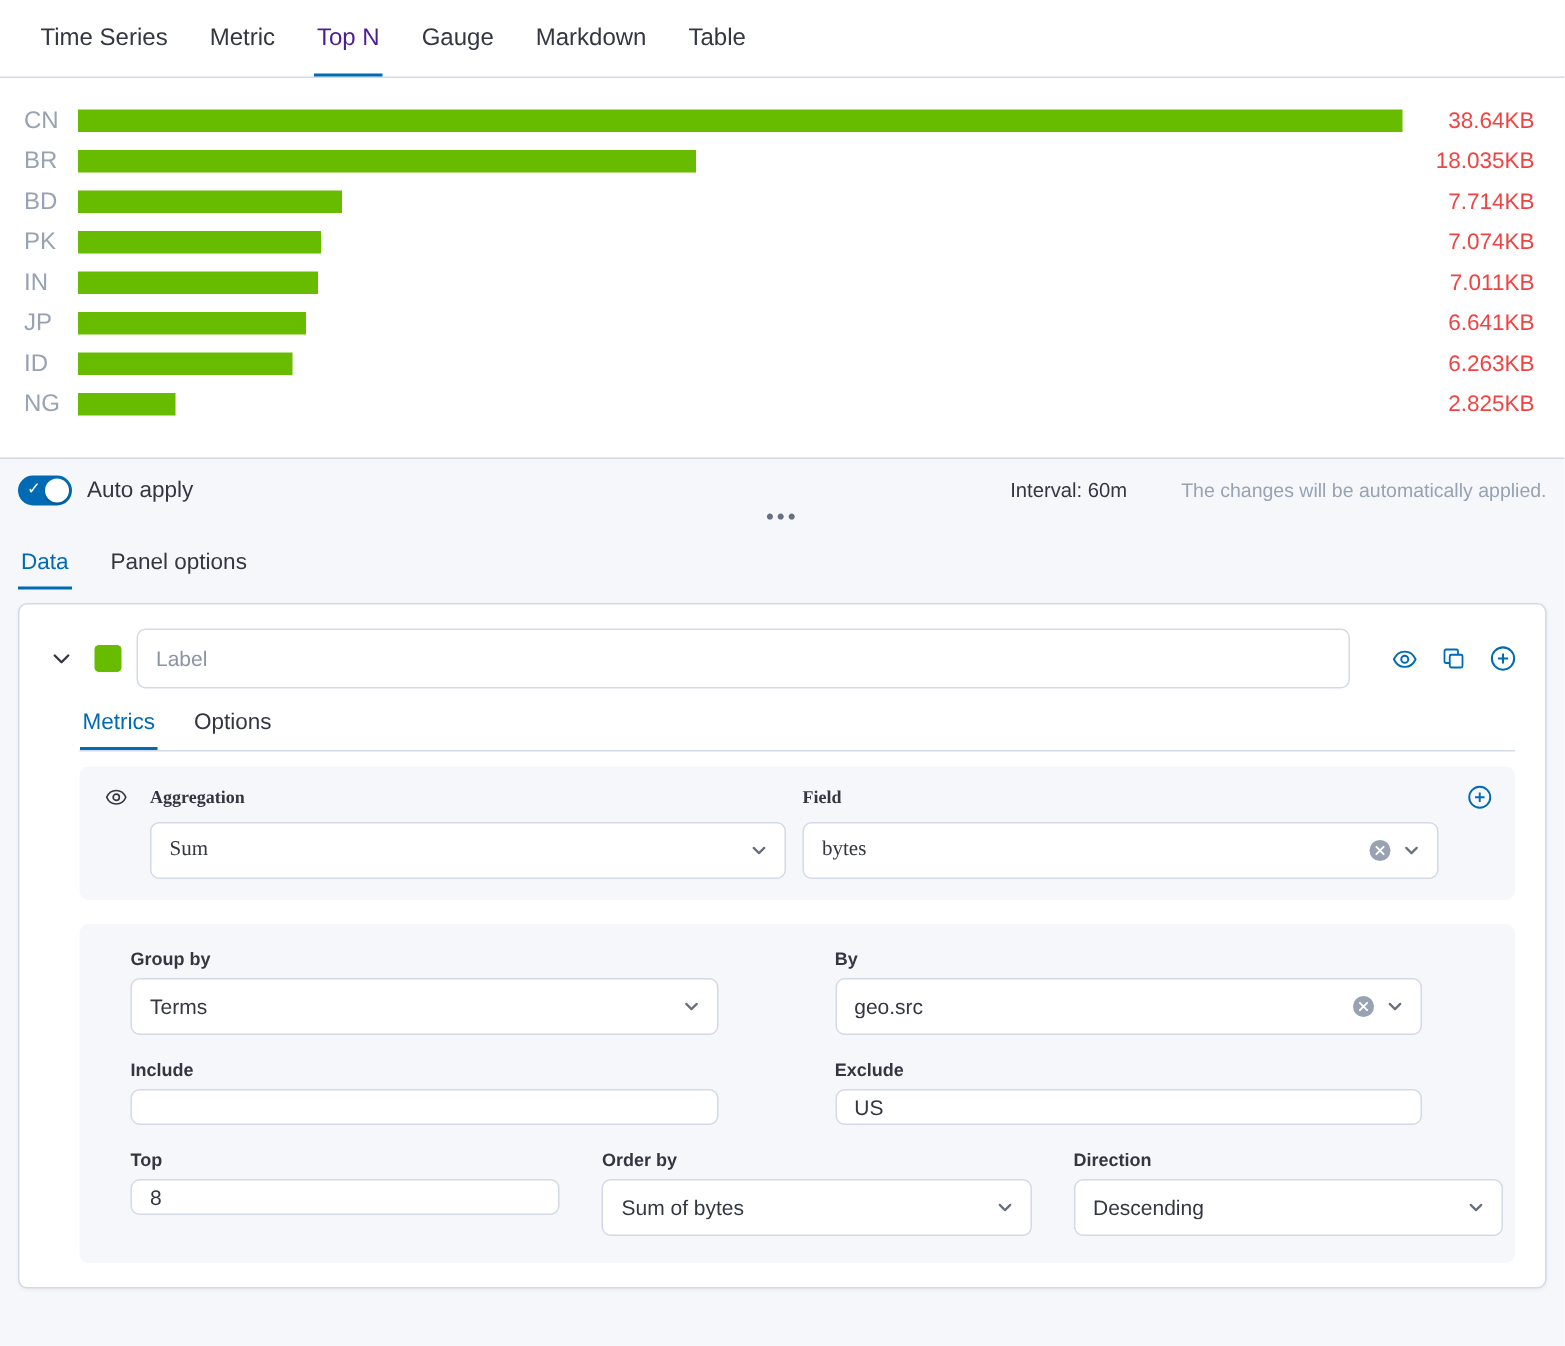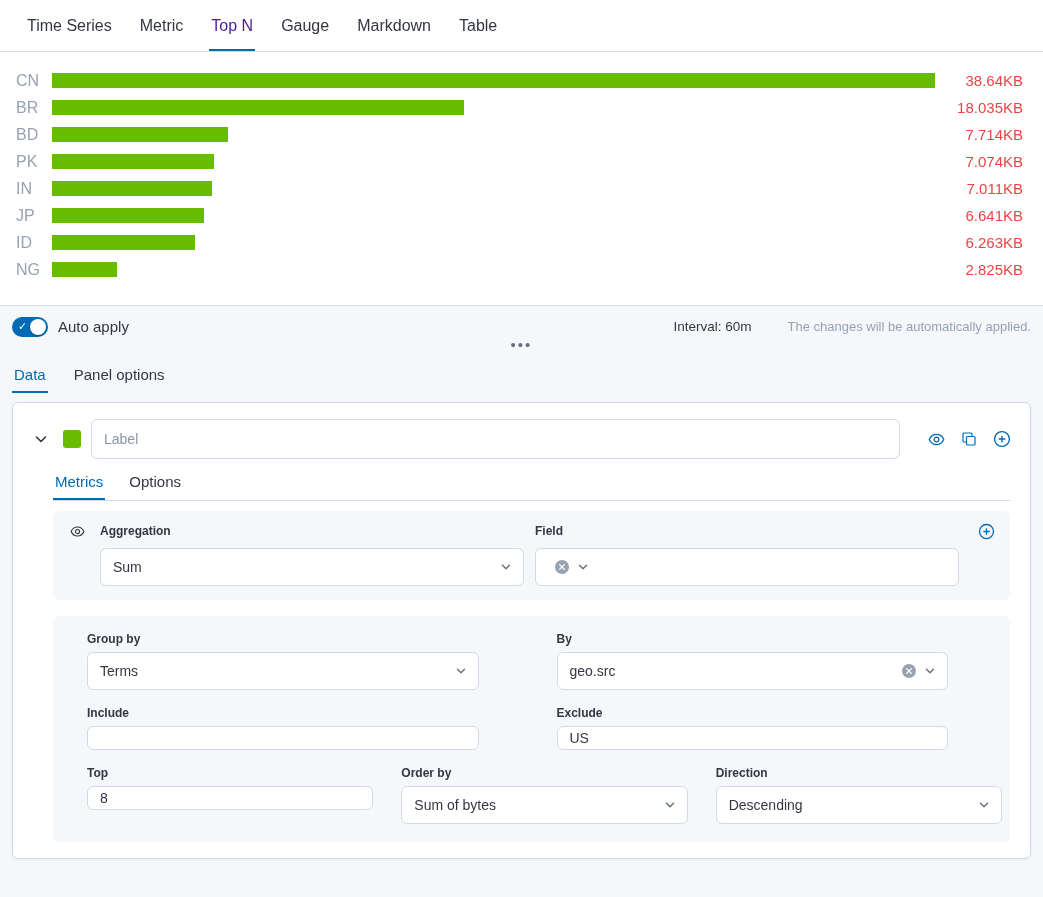--- a/index.html
+++ b/index.html
@@ -84,21 +84,21 @@
   }
   .mtab { padding: 0 2px 10px; font-size: 15px; color: #343741; cursor: pointer; }
   .mtab.active { color: #006BB4; box-shadow: inset 0 -2px 0 #006BB4; }
 
   .series-body { margin: 0 4px 0 24px; }
 
   .agg-block {
     margin-top: 10px; background: #F5F7FA; border-radius: 6px;
     padding: 10px 14px 14px 14px;
     display: grid; grid-template-columns: 22px 1fr 1fr 26px;
-    column-gap: 11px; row-gap: 7px; align-items: center;
+    column-gap: 11px; row-gap: 7px; align-items: center; font-family: Liberation Serif, serif;
   }
   .field-label { font-size: 12px; font-weight: bold; color: #343741; }
   .agg-block .plus-cell { justify-self: end; align-self: center; }
 
   .select {
     height: 38px; background: #fff; border: 1px solid #D3DAE6; border-radius: 6px;
     display: flex; align-items: center; padding: 0 10px 0 12px; font-size: 14px;
     color: #343741; cursor: pointer; width: 100%;
   }
   .select-value { flex: 1; overflow: hidden; white-space: nowrap; }
@@ -266,20 +266,21 @@
         <span></span>
         <div class="select">
           <span class="select-value">Sum</span>
           <span class="caret">
             <svg width="14" height="14" viewBox="0 0 16 16" fill="none" stroke="currentColor" stroke-width="1.7" stroke-linecap="round" stroke-linejoin="round">
                 <path d="M4 6l4 4 4-4"></path>
               </svg>
           </span>
         </div>
         <div class="select">
+          <span class="select-value">bytes</span>
           <span class="clear">
             <svg width="16" height="16" viewBox="0 0 16 16">
                 <circle cx="8" cy="8" r="7" fill="#98A2B3"></circle>
                 <path d="M5.6 5.6l4.8 4.8M10.4 5.6l-4.8 4.8" stroke="#fff" stroke-width="1.3" stroke-linecap="round"></path>
               </svg>
           </span>
           <span class="caret">
             <svg width="14" height="14" viewBox="0 0 16 16" fill="none" stroke="currentColor" stroke-width="1.7" stroke-linecap="round" stroke-linejoin="round">
                 <path d="M4 6l4 4 4-4"></path>
               </svg>

